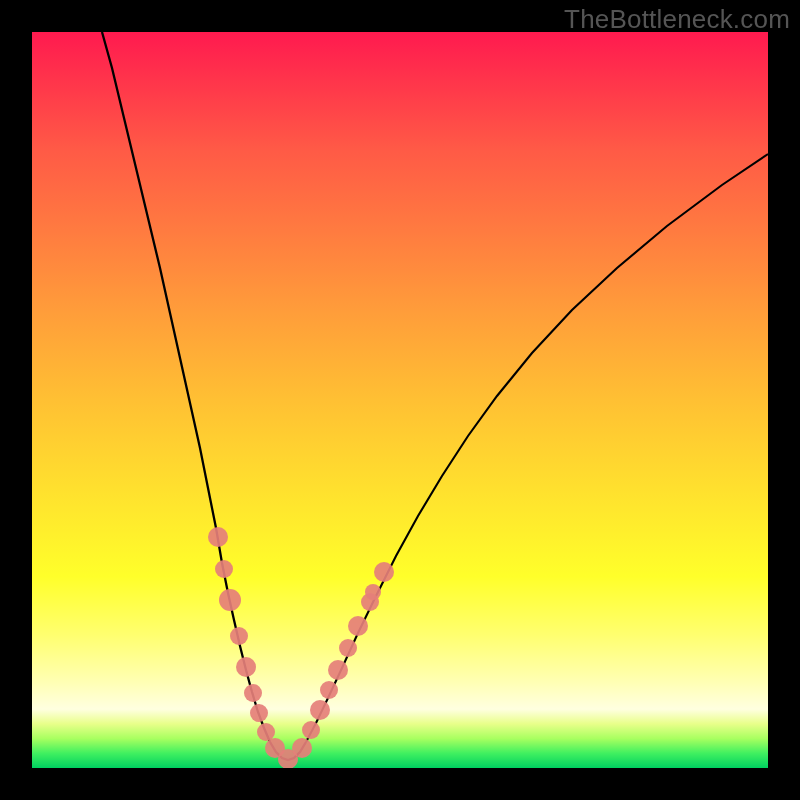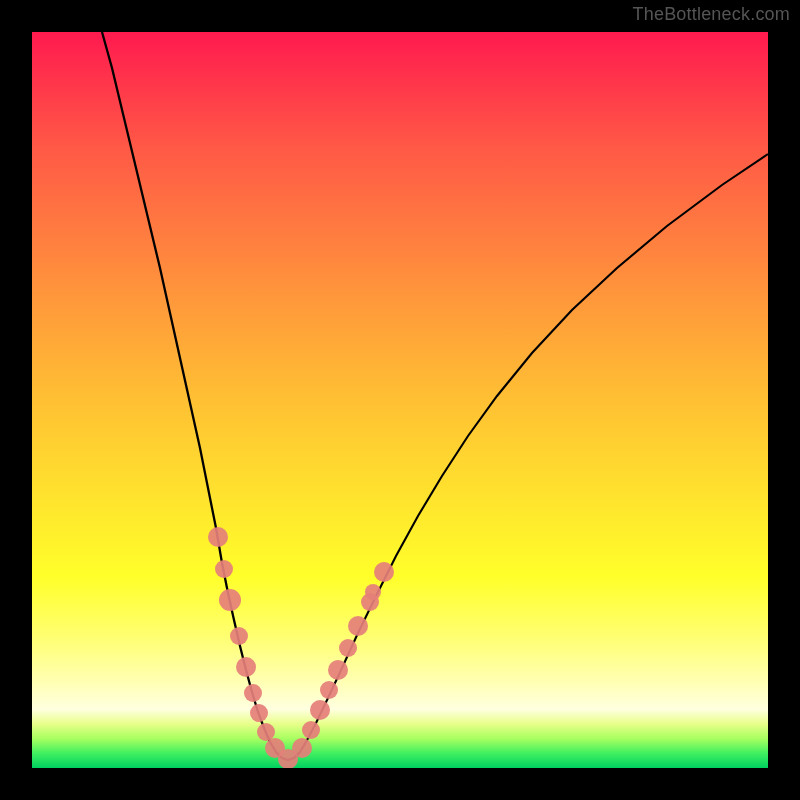--- a/index.html
+++ b/index.html
@@ -39,21 +39,21 @@
       #a8ff60 96%,
       #40f060 98%,
       #00d060 100%
     );
   }
   .watermark {
     position: absolute;
     top: 4px;
     right: 10px;
     color: #555;
-    font-size: 18px;
+    font-size: 26px;
     font-weight: 500;
     letter-spacing: 0.2px;
     user-select: none;
   }
   svg.curve {
     position: absolute;
     top: 0; left: 0;
     width: 736px; height: 736px;
   }
 </style>

